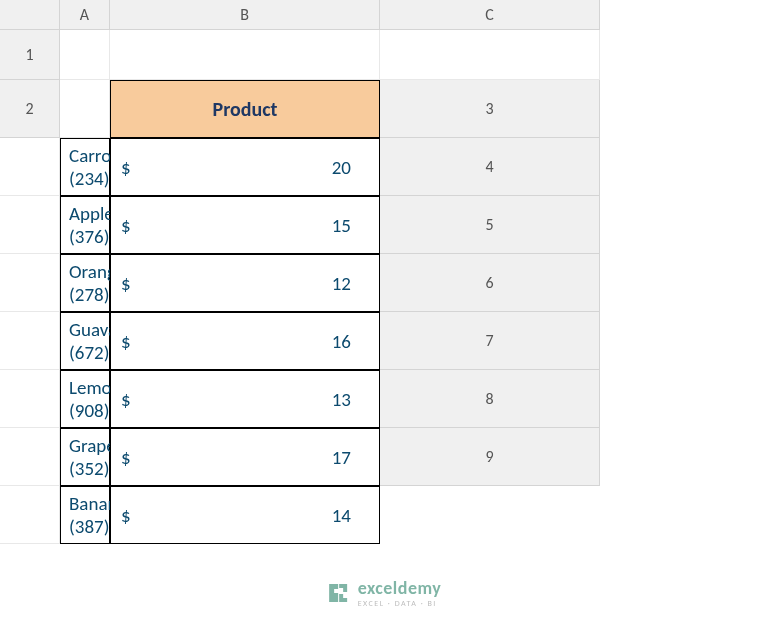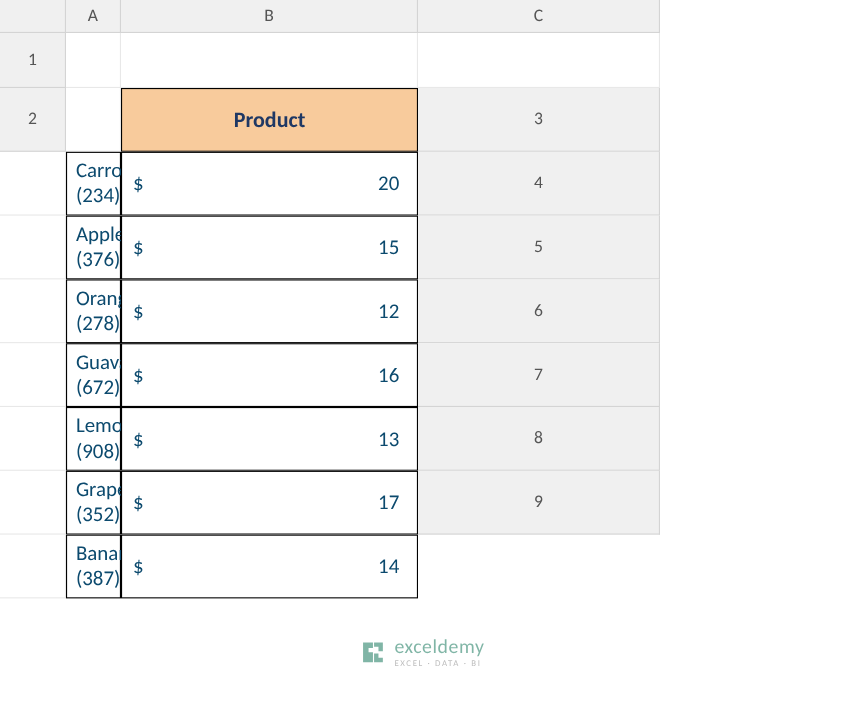--- a/index.html
+++ b/index.html
@@ -66,21 +66,21 @@
       border: 1px solid #000;
       background: #fff;
     }
     .price-cell {
       justify-content: space-between;
     }
     .dollar {
       margin-left: 2px;
     }
     .price-val {
-      margin-right: 8px;
+      margin-right: 20px;
     }
     .watermark {
       position: absolute;
       bottom: 30px;
       left: 50%;
       transform: translateX(-50%);
       display: flex;
       align-items: center;
       gap: 8px;
       opacity: 0.55;
@@ -89,21 +89,21 @@
       width: 24px;
       height: 24px;
     }
     .wm-text {
       display: flex;
       flex-direction: column;
       line-height: 1;
     }
     .wm-title {
       font-size: 18px;
-      font-weight: normal;
+      font-weight: bold;
       color: #1a7a5e;
       letter-spacing: 0.5px;
     }
     .wm-sub {
       font-size: 8px;
       color: #888;
       letter-spacing: 1.5px;
       margin-top: 2px;
     }
   </style>

